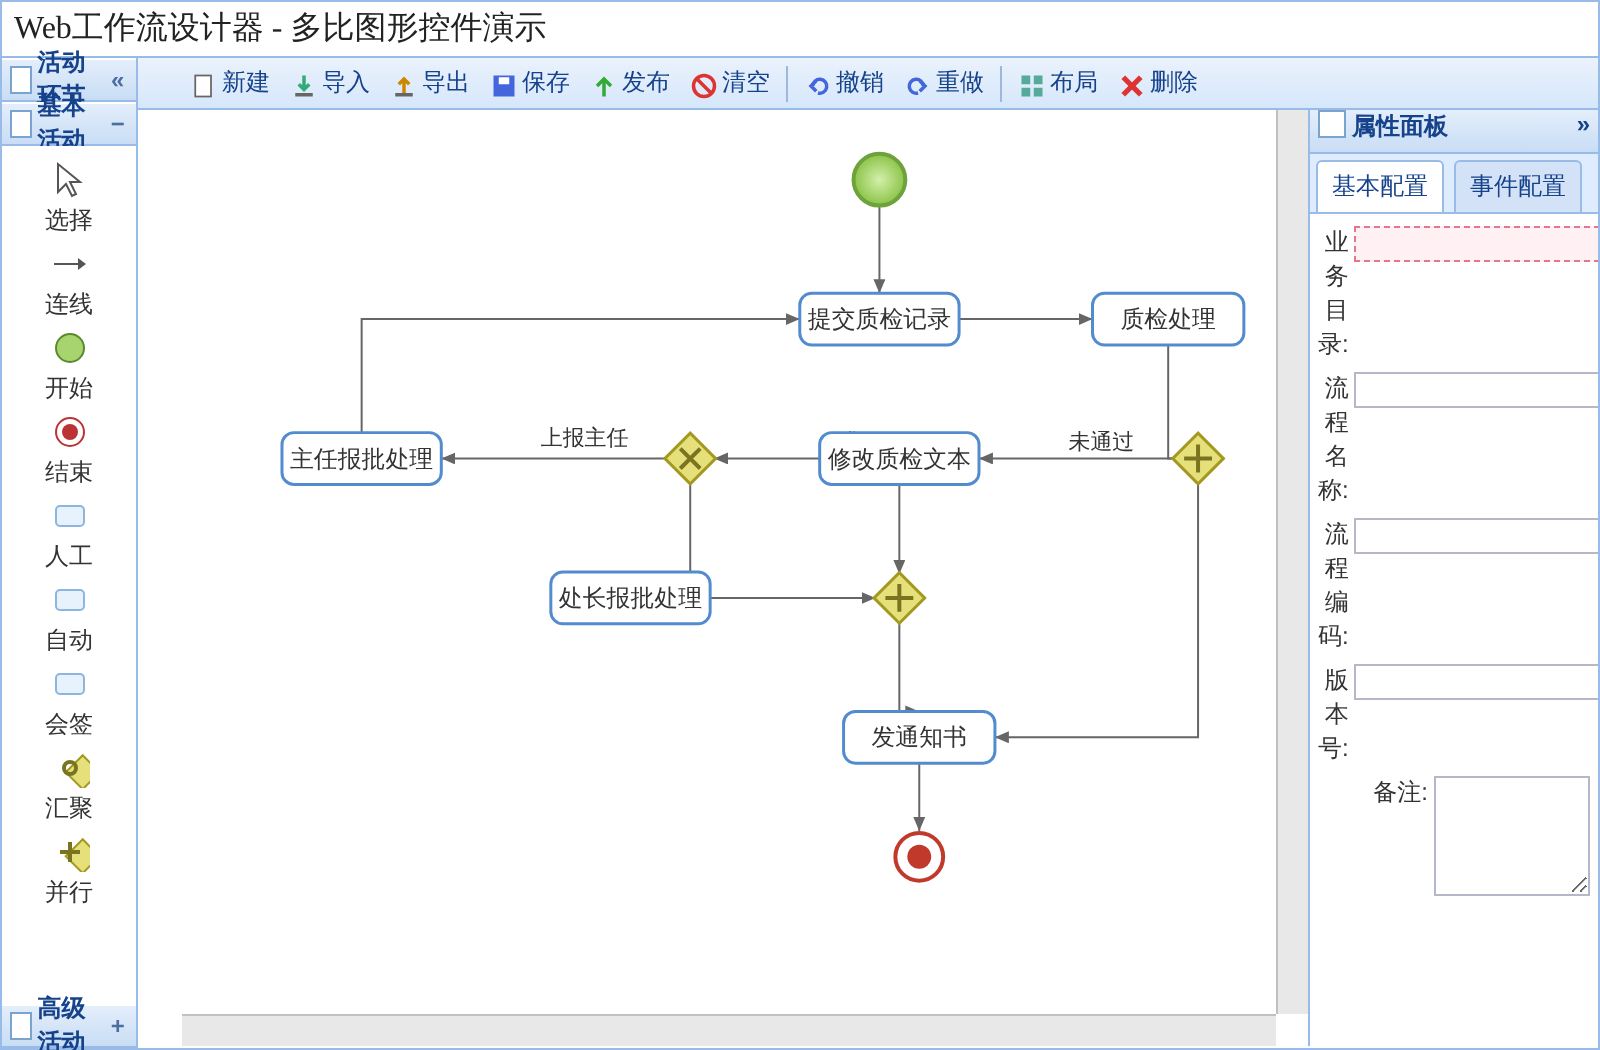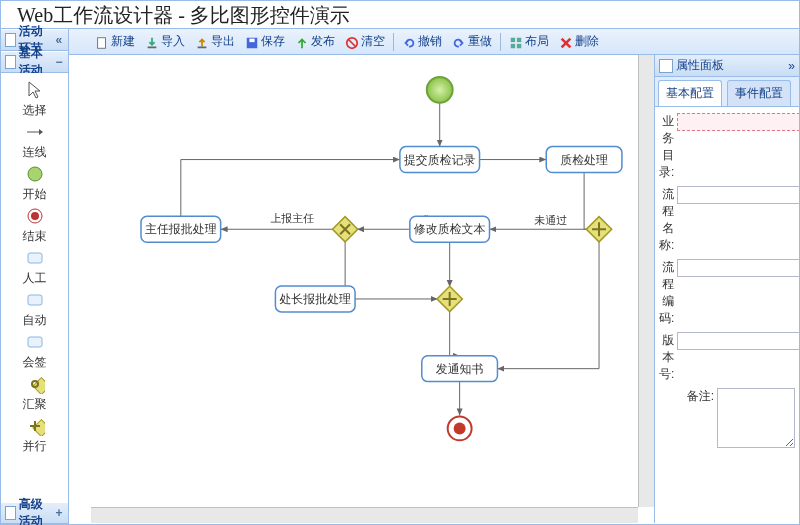--- a/index.html
+++ b/index.html
@@ -1,17 +1,17 @@
 <!DOCTYPE html>
 <html><head>
 <meta charset="utf-8">
 <style>
 *{box-sizing:border-box;margin:0;padding:0;font-family:"Microsoft YaHei",SimSun,sans-serif;font-size:12px}
 body{width:800px;height:525px;overflow:hidden;background:#fff;border:1px solid #99bbe8}
-.title{height:28px;line-height:28px;font-size:20px;font-family:SimSun;padding-left:16px;color:#222;background:#fff;border-bottom:1px solid #99bbe8}
+.title{height:28px;line-height:28px;font-size:16px;font-family:SimSun;padding-left:6px;color:#222;background:#fff;border-bottom:1px solid #99bbe8}
 .toolbar{height:26px;background:linear-gradient(#eaf2fc,#d6e7fb);border-bottom:1px solid #99bbe8;display:flex;align-items:center;padding-left:90px;gap:2px}
 .tbtn{display:flex;align-items:flex-end;gap:2px;padding:2px 4px;cursor:pointer;color:#15428b}
 .tbtn svg{width:14px;height:14px}
 .tsep{width:1px;height:18px;background:#9cb8dd;margin:0 2px}
 .main{display:flex;height:calc(100% - 55px)}
 .sidebar{width:68px;background:#dfe8f6;border-right:1px solid #99bbe8;display:flex;flex-direction:column;position:absolute;top:29px;bottom:1px;left:1px}
 .panel-hd{height:22px;background:linear-gradient(#e4eefb,#c8ddf5);border-top:1px solid #fff;border-bottom:1px solid #99bbe8;display:flex;align-items:center;padding:0 4px;color:#15428b;font-weight:bold;cursor:pointer}
 .panel-hd .ico{width:14px;height:14px;margin-right:3px;border:1px solid #7ba3d0;background:#fff}
 .panel-hd .collapse{margin-left:auto;width:14px;height:14px;display:flex;align-items:center;justify-content:center;color:#4b6f9e}
 .palette{flex:1;background:#fff;overflow:auto;text-align:center;padding:4px 0}
@@ -24,21 +24,21 @@
 .node-text{font-size:12px;text-anchor:middle;dominant-baseline:central;fill:#333}
 .start-circle{fill:url(#gstart);stroke:#6ea23a;stroke-width:2}
 .end-outer{fill:#fff;stroke:#c0392b;stroke-width:2}
 .end-inner{fill:#c0392b}
 .gateway{fill:#e6e07a;stroke:#a39820;stroke-width:1.5}
 .gateway-x{stroke:#7a7320;stroke-width:2;fill:none}
 .gateway-p{stroke:#7a7320;stroke-width:2;fill:none}
 .edge{stroke:#666;stroke-width:1;fill:none;marker-end:url(#arrow)}
 .edge-lbl{font-size:11px;fill:#333}
 .props{width:145px;border-left:1px solid #99bbe8;background:#dfe8f6;display:flex;flex-direction:column}
-.props .hd{height:22px;background:linear-gradient(#e4eefb,#c8ddf5);border-bottom:1px solid #99bbe8;display:flex;align-items:center;padding:0 4px;color:#15428b;font-weight:normal}
+.props .hd{height:22px;background:linear-gradient(#e4eefb,#c8ddf5);border-bottom:1px solid #99bbe8;display:flex;align-items:flex-start;padding:0 4px;color:#15428b;font-weight:bold}
 .props .hd .ico{width:14px;height:14px;margin-right:3px;border:1px solid #7ba3d0;background:#fff}
 .tabs{display:flex;background:#deecfd;border-bottom:1px solid #99bbe8}
 .tab{padding:4px 7px;border:1px solid #99bbe8;border-bottom:none;margin:3px 2px 0 3px;background:#fff;color:#15428b;cursor:pointer;border-radius:3px 3px 0 0}
 .tab.inactive{background:#d3e2f6}
 .form{background:#fff;flex:1;padding:6px 4px}
 .frow{display:flex;align-items:flex-start;margin-bottom:5px}
 .frow label{width:55px;text-align:right;color:#333;margin-right:3px}
 .frow input,.frow select,.frow textarea{flex:1;border:1px solid #b5b8c8;height:18px;font-size:11px;padding:0 2px}
 .frow.req input{border:1px dashed #e07890;background:#fff0f3}
 .frow textarea{height:60px}

